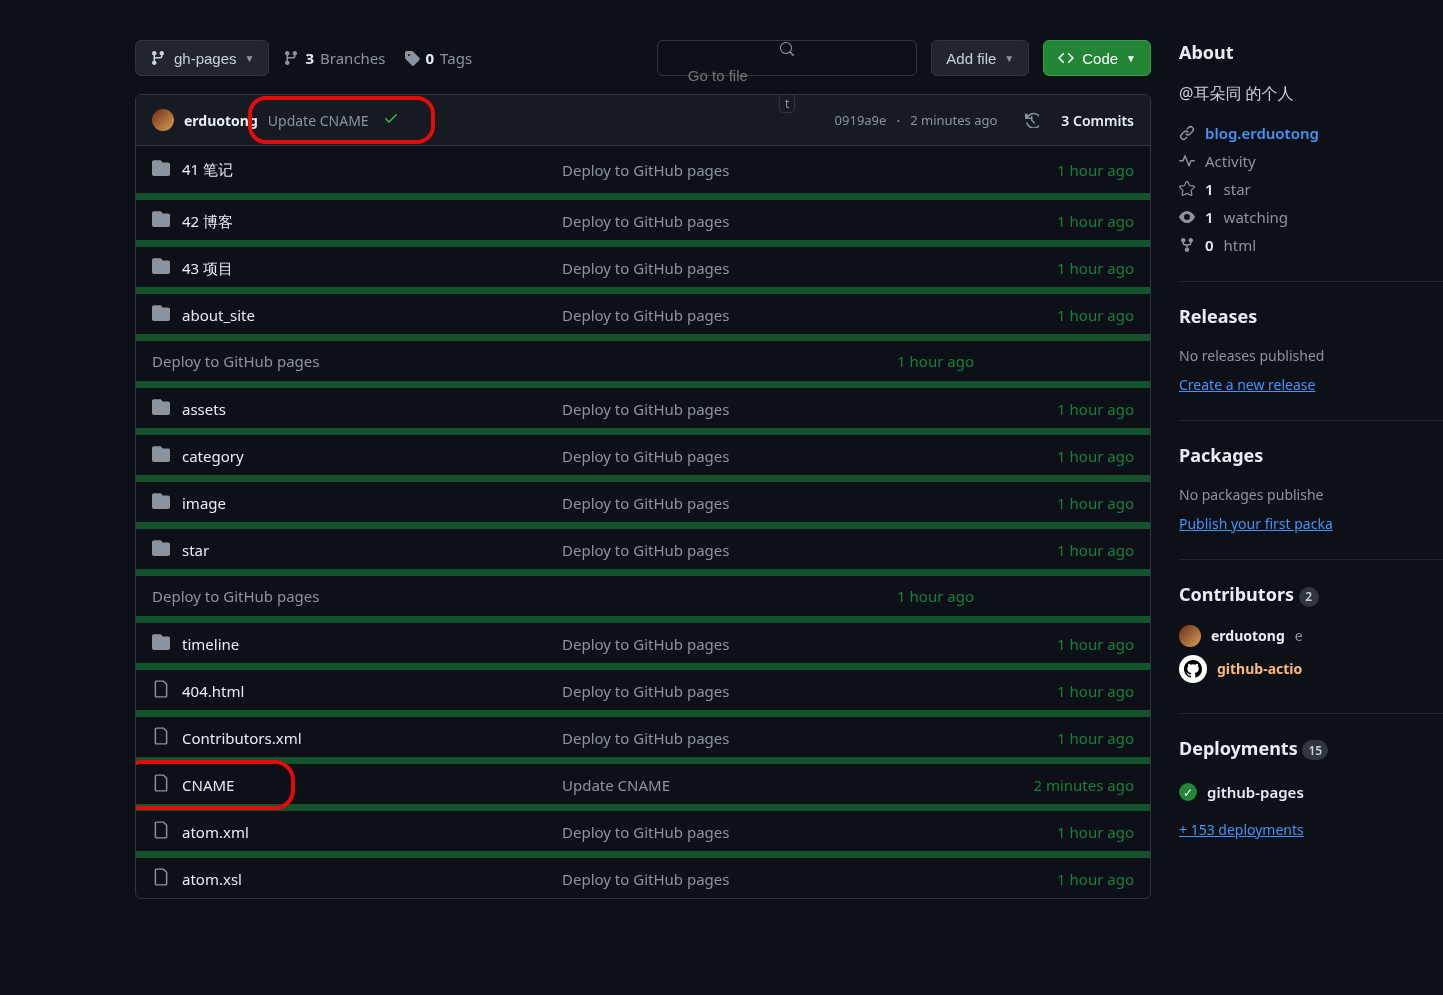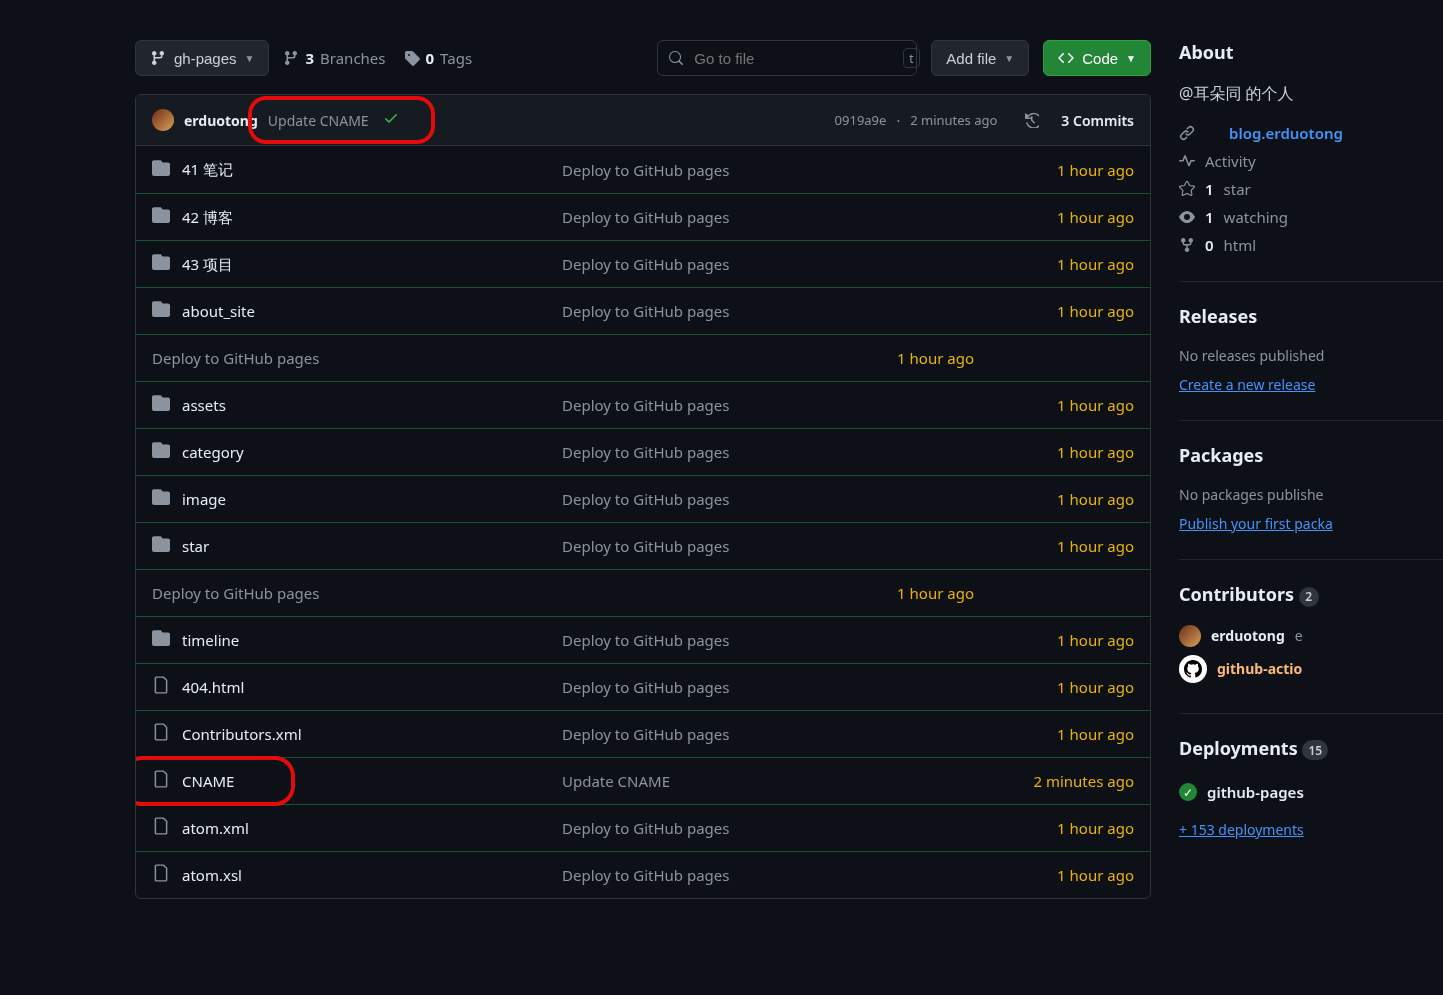--- a/index.html
+++ b/index.html
@@ -22,21 +22,21 @@
   }
   .btn.green { background:#238636; border-color:#2ea043; color:#fff; }
   .btn .caret { font-size:10px; color:#8b949e; }
   .btn.green .caret { color:#fff; }
   .branch-info { display:flex; align-items:center; gap:18px; color:#e6edf3; font-size:15px; }
   .branch-info .sep-item { display:flex; align-items:center; gap:6px; }
   .branch-info b { font-weight:700; color:#e6edf3; }
   .muted { color:#8b949e; }
   .search {
     display:flex; align-items:center; gap:10px; background:#0d1117; border:1px solid #30363d;
-    border-radius:6px; height:36px; padding:0 10px; width:260px;
+    border-radius:6px; height:36px; padding:0 10px; width:260px;flex-direction:column;
   }
   .search input {
     background:transparent; border:none; outline:none; color:#c9d1d9; font-size:15px; flex:1;
   }
   .kbd {
     border:1px solid #30363d; border-radius:4px; font-size:12px; color:#8b949e;
     padding:0 5px; height:20px; display:flex; align-items:center;
   }
   .filebox {
     border:1px solid #30363d; border-radius:6px; overflow:hidden;
@@ -56,29 +56,29 @@
   .check { color:#3fb950; }
   .commit-row .hash { color:#8b949e; font-size:13px;margin-left:23px; }
   .commit-row .time { color:#8b949e; font-size:13px; }
   .commits-link { display:flex; align-items:center; gap:22px; color:#e6edf3; font-weight:600; font-size:14px; }
   .commits-link svg { color:#8b949e; }
   .file-row {
     display:grid;
     grid-template-columns: 410px 1fr 160px;
     align-items:center;
     padding:10px 16px;
-    border-top:1px solid #14532d;
+    border-top:7px solid #14532d;
     font-size:15px;
     height:47px;
   }
   .file-row:first-of-type { border-top:none; }
   .file-name { display:flex; align-items:center; gap:12px; color:#e6edf3; }
   .file-name .icon { color:#8b949e; flex-shrink:0; }
   .file-msg { color:#8b949e; }
-  .file-time { color:#eab308; text-align:right; }
+  .file-time { color:#15803d; text-align:right; }
   .ring {
     position:relative;
   }
   .ring-commit::after {
     content:""; position:absolute; left:-20px; right:-36px; top:-14px; bottom:-14px;
     border:4px solid #e40b0b; border-radius:18px; pointer-events:none;
   }
   .ring-file::before {
     content:""; position:absolute; left:-30px; top:-14px; width:165px; height:42px;
     border:4px solid #e40b0b; border-radius:20px; pointer-events:none;
@@ -339,21 +339,21 @@
   </div>
 
   <div class="side-col">
     <div class="side-block">
       <div class="side-h">About</div>
       <div style="color:#c9d1d9; font-size:16px; margin-bottom:14px;">@耳朵同 的个人</div>
       <div class="side-line link">
         <svg class="icon16" viewBox="0 0 16 16" fill="currentColor" style="color:#8b949e;">
             <path d="M7.775 3.275a.75.75 0 0 0 1.06 1.06l1.25-1.25a2 2 0 1 1 2.83 2.83l-2.5 2.5a2 2 0 0 1-2.83 0 .75.75 0 0 0-1.06 1.06 3.5 3.5 0 0 0 4.95 0l2.5-2.5a3.5 3.5 0 0 0-4.95-4.95zm-4.69 9.64a2 2 0 0 1 0-2.83l2.5-2.5a2 2 0 0 1 2.83 0 .75.75 0 0 0 1.06-1.06 3.5 3.5 0 0 0-4.95 0l-2.5 2.5a3.5 3.5 0 0 0 4.95 4.95l1.25-1.25a.75.75 0 0 0-1.06-1.06l-1.25 1.25a2 2 0 0 1-2.83 0z"></path>
           </svg>
-        <b style="color:#4493f8;margin-left:24px;">blog.erduotong</b>
+        <b style="color:#4493f8;">blog.erduotong</b>
       </div>
       <div class="side-line">
         <svg class="icon16" viewBox="0 0 16 16" fill="currentColor">
             <path d="M6 2a.75.75 0 0 1 .696.471L10 10.731l1.304-3.26A.75.75 0 0 1 12 7h3.25a.75.75 0 0 1 0 1.5h-2.742l-1.812 4.528a.75.75 0 0 1-1.392 0L6 4.77 4.696 8.03A.75.75 0 0 1 4 8.5H.75a.75.75 0 0 1 0-1.5h2.742l1.812-4.529A.75.75 0 0 1 6 2z"></path>
           </svg>
         <span>Activity</span>
       </div>
       <div class="side-line">
         <svg class="icon16" viewBox="0 0 16 16" fill="currentColor">
             <path d="M8 .25a.75.75 0 0 1 .673.418l1.882 3.815 4.21.612a.75.75 0 0 1 .416 1.279l-3.046 2.97.719 4.192a.75.75 0 0 1-1.088.791L8 12.347l-3.766 1.98a.75.75 0 0 1-1.088-.79l.72-4.194L.818 6.374a.75.75 0 0 1 .416-1.28l4.21-.611L7.327.668A.75.75 0 0 1 8 .25z" fill="none" stroke="currentColor" stroke-width="1.2"></path>

